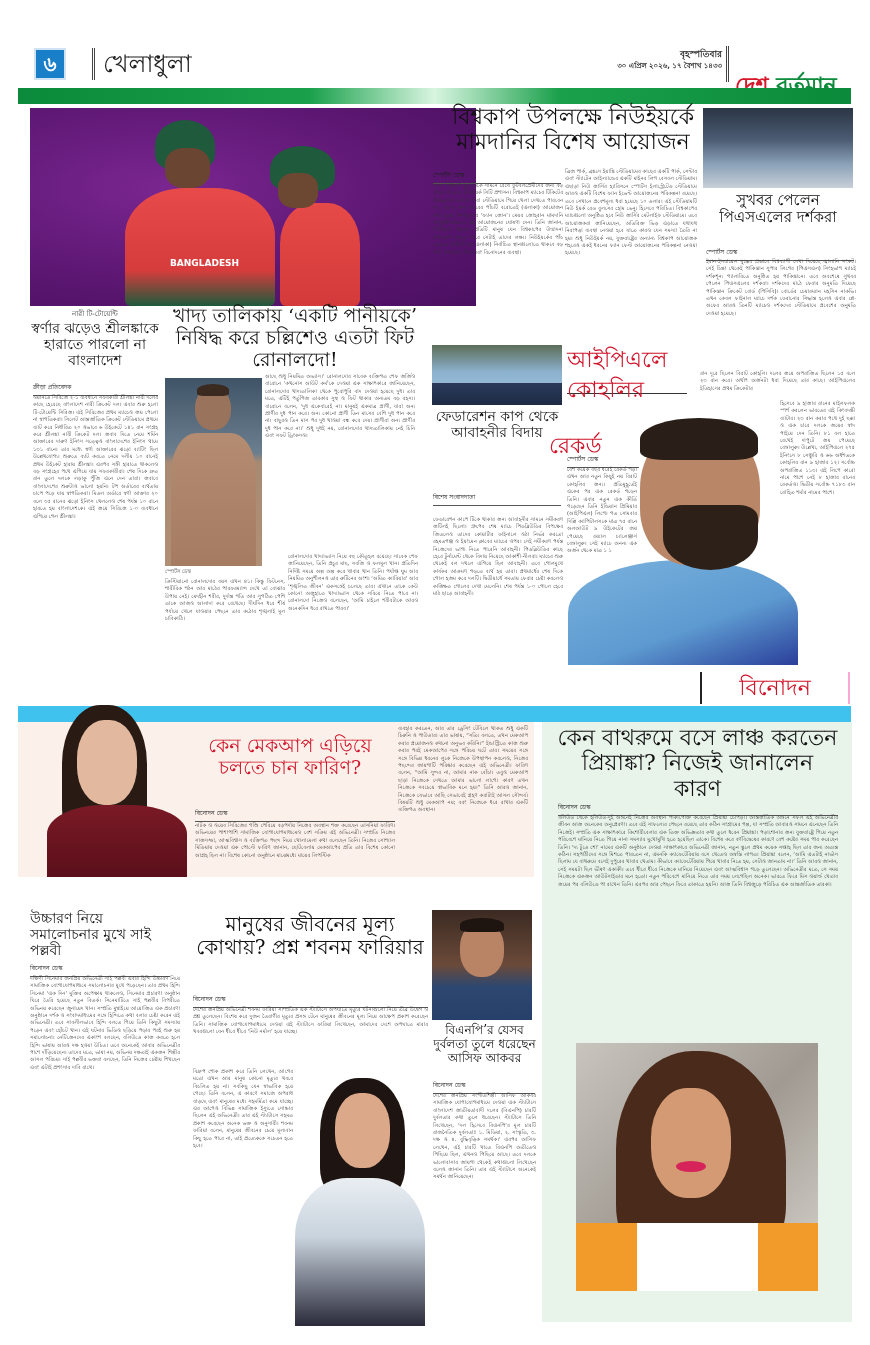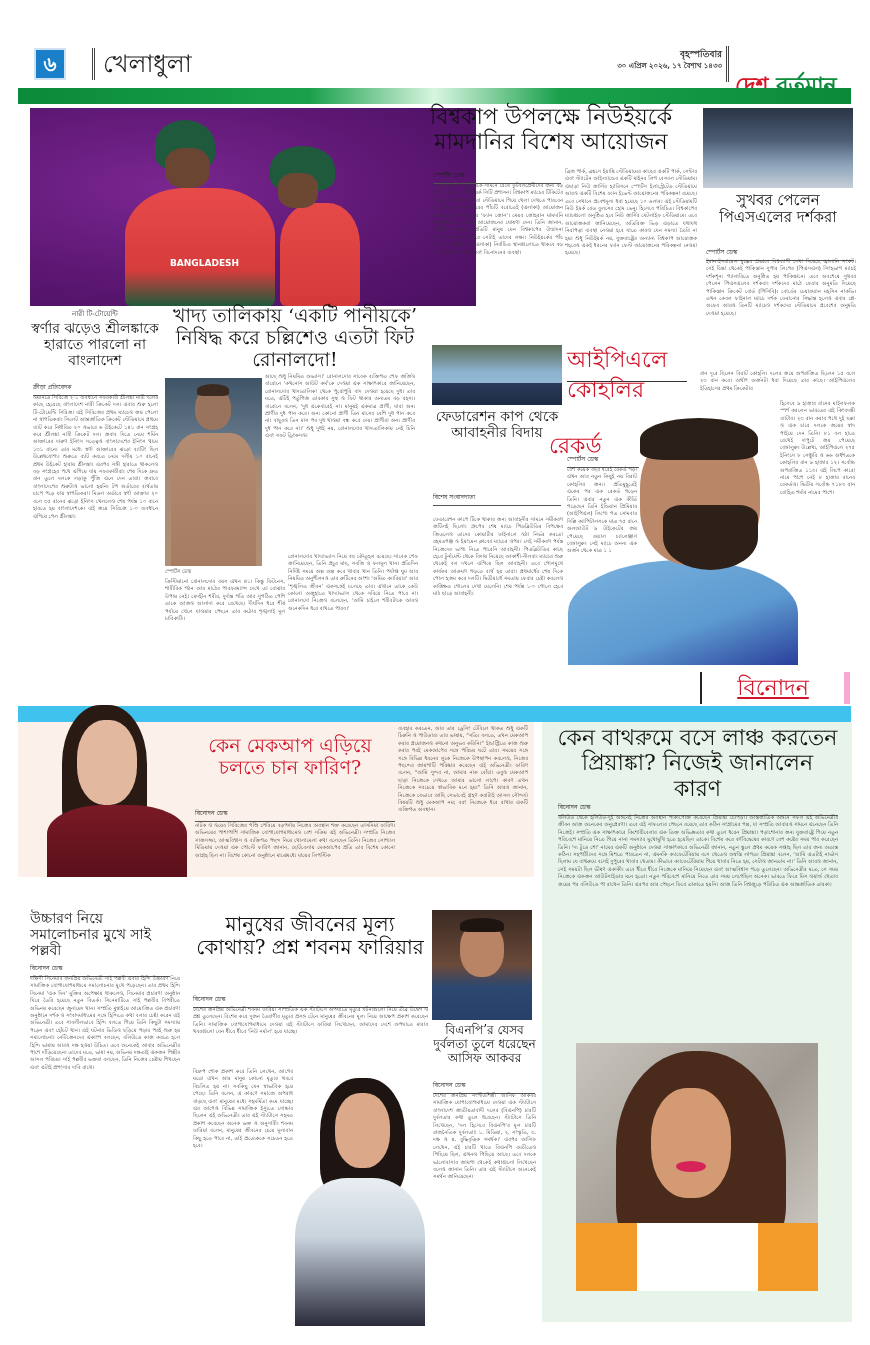--- a/index.html
+++ b/index.html
@@ -34,48 +34,48 @@
   #cricket-body { left: 33px; top: 394px; width: 125px; height: 275px; }
 
   #ronaldo-head { left: 165px; top: 305px; width: 260px; font-size: 19px; }
   #ronaldo-photo { left: 165px; top: 378px; width: 97px; height: 188px; background: linear-gradient(180deg,#405468 0%,#6b7f8f 40%,#a88a73 45%,#b18f75 100%); }
   #ronaldo-cap { left: 165px; top: 568px; width: 97px; font-size: 5px; color: #444; }
   #ronaldo-body-1 { left: 265px; top: 373px; width: 150px; height: 178px; }
   #ronaldo-body-2 { left: 165px; top: 578px; width: 120px; height: 92px; }
   #ronaldo-body-3 { left: 288px; top: 553px; width: 130px; height: 117px; }
 
   
-  #wc-head { left: 416px; top: 104px; width: 270px; font-size: 22px; }
+  #wc-head { left: 438px; top: 104px; width: 270px; font-size: 22px; }
   #wc-byline { left: 433px; top: 170px; width: 128px; }
   #wc-body-1 { left: 433px; top: 182px; width: 130px; height: 140px; }
   #wc-body-2 { left: 565px; top: 168px; width: 132px; height: 152px; }
 
   #psl-photo { left: 703px; top: 108px; width: 150px; height: 80px; background: linear-gradient(180deg,#2a3545 0%,#4c5c73 40%,#8aa1b8 70%,#c7cfd8 100%); }
   #psl-head { left: 703px; top: 192px; width: 150px; font-size: 15px; }
   #psl-byline { left: 706px; top: 247px; width: 148px; }
   #psl-body { left: 706px; top: 258px; width: 150px; height: 70px; }
 
   
   #fed-photo { left: 432px; top: 345px; width: 130px; height: 60px; background: linear-gradient(180deg,#5d6d58 0%,#8cb2cf 45%,#a6c7e0 100%); }
   #fed-head { left: 432px; top: 408px; width: 130px; font-size: 14px; }
   #fed-byline { left: 433px; top: 492px; width: 128px; }
   #fed-body { left: 433px; top: 516px; width: 130px; height: 155px; }
 
   
-  #ipl-head-1 { left: 567px; top: 342px; width: 120px; font-family: Liberation Serif, serif; font-size: 22px; color: #d0142a; border-bottom: 1px solid #333; padding-bottom: 2px; }
+  #ipl-head-1 { left: 567px; top: 342px; width: 120px; font-family: Liberation Serif, serif; font-size: 22px; color: #d0142a; border-bottom: 1px solid #333; padding-bottom: 14px; }
   #ipl-head-2 { left: 567px; top: 372px; width: 120px; font-family: Liberation Sans, sans-serif; font-size: 22px; color: #d0142a; }
   #ipl-head-3 { left: 549px; top: 428px; width: 120px; font-family: "DejaVu Serif", serif; font-size: 22px; color: #d0142a; }
   #ipl-byline { left: 567px; top: 454px; width: 72px; }
   #ipl-body-1 { left: 567px; top: 466px; width: 70px; height: 110px; }
   #ipl-body-top { left: 700px; top: 370px; width: 155px; height: 28px; }
   #ipl-body-2 { left: 780px; top: 400px; width: 75px; height: 210px; }
   #kohli-photo { left: 568px; top: 410px; width: 230px; height: 255px; }
 
   
-  #binodon-label { left: 700px; top: 672px; width: 150px; height: 32px; font-family: "DejaVu Serif", serif; font-size: 22px; color: #d0142a; text-align: center; line-height: 32px; border-left: 2px solid #222; border-right: 6px solid #f9a8d4; text-decoration: underline; }
+  #binodon-label { left: 700px; top: 672px; width: 150px; height: 32px; font-family: "DejaVu Serif", serif; font-size: 22px; color: #d0142a; text-align: center; line-height: 32px; border-left: 2px solid #222; border-right: 2px solid #f9a8d4; }
   #blue-band { left: 18px; top: 706px; width: 833px; height: 16px; background: #3fc3ee; }
 
   
   #farin-bg { left: 18px; top: 722px; width: 516px; height: 155px; background: #fcf1ea; }
   #farin-photo { left: 32px; top: 685px; width: 155px; height: 192px; }
   #farin-head { left: 190px; top: 735px; width: 200px; font-size: 19px; color: #d0142a; }
   #farin-byline { left: 195px; top: 808px; width: 200px; }
   #farin-body-1 { left: 195px; top: 822px; width: 200px; height: 52px; }
   #farin-body-2 { left: 398px; top: 725px; width: 130px; height: 150px; }
 

